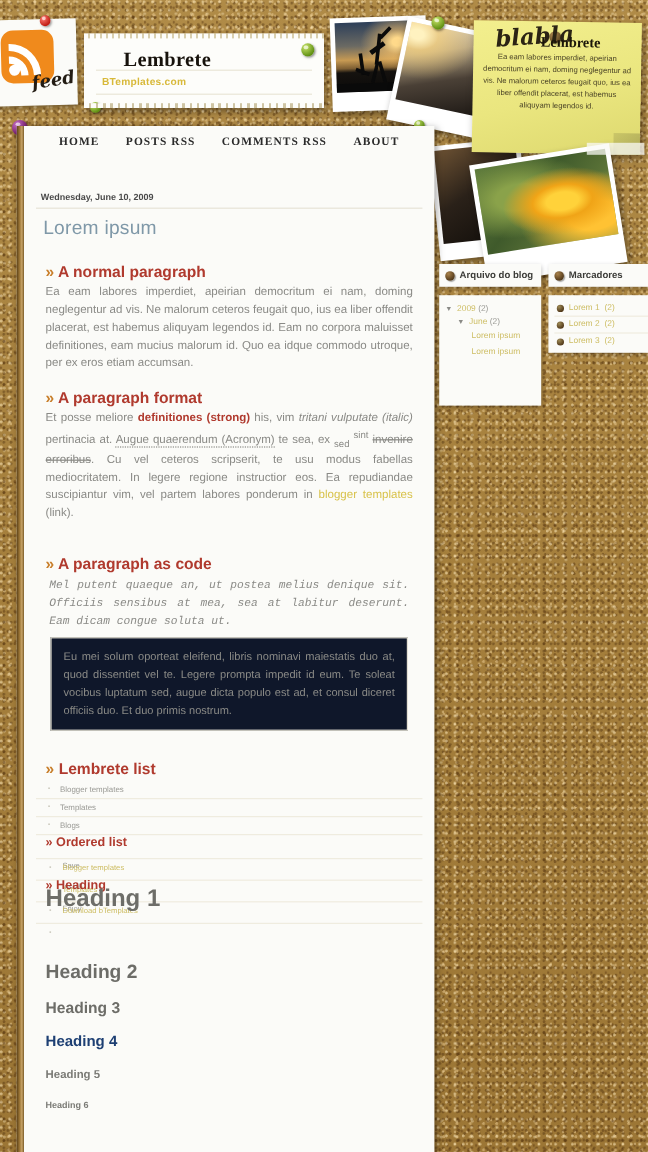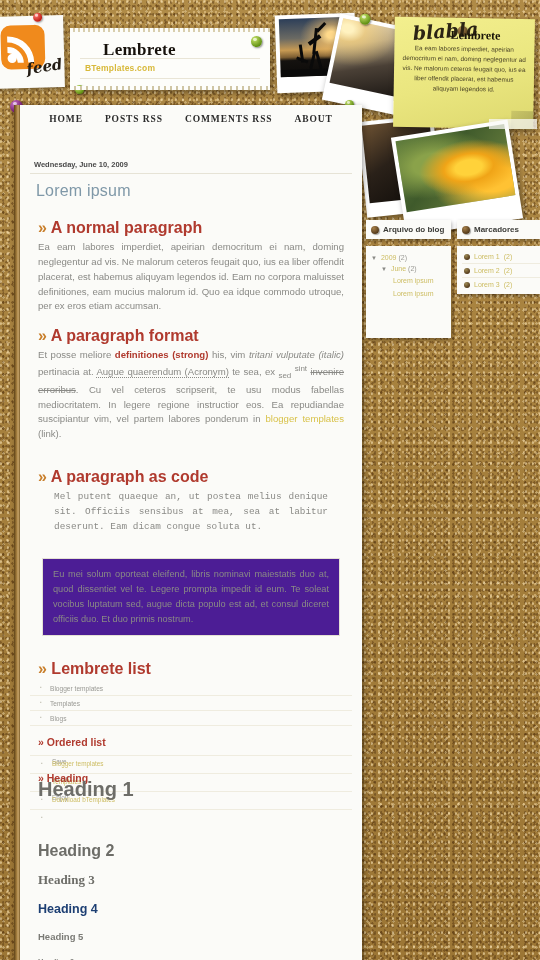--- a/index.html
+++ b/index.html
@@ -156,71 +156,71 @@
 
   .post-date {
     font-size: 7.5px; font-weight: bold; color: #4a4a4a;
     padding: 3px 0 4px 4px; border-bottom: 1px solid #e6e3d6; margin-top: 24px;
   }
   .post-title {
     font-size: 16px; color: #7f98a8; font-weight: normal;
     padding: 8px 0 6px 6px; letter-spacing: .2px;
   }
   .sub-head {
-    font-size: 16px; font-weight: bold; color: #b03a2e;
+    font-size: 13px; font-weight: bold; color: #b03a2e;
     margin: 13px 0 3px 8px;
   }
   .sub-head .chev { color: #c87e2a; }
   .para {
     font-size: 9.6px; line-height: 1.55; color: #8a8a86;
     text-align: justify; margin: 0 8px 0 8px;
   }
   .para b { color: #b03a2e; }
   .para .ital { font-style: italic; }
   .para .acr { border-bottom: 1px dotted #8a8a86; }
   .para .strike { text-decoration: line-through; }
   .para a { color: #d8c24a; text-decoration: none; }
 
   .code-block {
     font-family: "Liberation Mono", monospace;
     font-size: 9.4px; line-height: 1.6; color: #8a8a86;
-    text-align: justify; margin: 0 24px;
+    text-align: justify; margin: 0 11px; font-style: italic;
   }
   .blockquote {
-    margin: 24px 12px 0 12px; padding: 8px 10px;
-    border: 1px solid #e4e1d4; background: #4c1d95;
+    margin: 6px 12px 0 12px; padding: 8px 10px;
+    border: 1px solid #e4e1d4; background: #0f172a;
     font-size: 9.2px; line-height: 1.62; color: #8a8a86; text-align: justify;
   }
 
   .mini-list { list-style: none; margin: 2px 0 0 0; padding: 0; }
   .mini-list li {
     font-size: 6.6px; color: #9a9a95;
     border-bottom: 1px solid #efecdf;
     padding: 4px 0 3px 20px; position: relative;
   }
   .mini-list li::before {
     content: "▪"; position: absolute; left: 10px; top: 3px; color: #c9c7bb; font-size: 5px;
   }
 
   
-  .overlap-zone { position: relative; height: 92px; margin-top: 12px; }
+  .overlap-zone { position: relative; height: 92px; margin-top: 2px; }
   .ov-heading {
     position: absolute; left: 8px; font-size: 10.5px; font-weight: bold; color: #b03a2e;
   }
   .ov-row {
     position: absolute; left: 0; right: 0; height: 18px;
     border-bottom: 1px solid #efecdf;
   }
   .ov-txt { position: absolute; font-size: 6.4px; color: #9a9a95; }
   .ov-txt.link { color: #cdbd63; }
   .ov-bullet { position: absolute; left: 11px; color: #c9c7bb; font-size: 5px; }
 
   .h1 { font-size: 20px; font-weight: bold; color: #6d6d68; margin: 0 0 0 8px; }
   .h2 { font-size: 16px; font-weight: bold; color: #6d6d68; margin: 12px 0 0 8px; }
-  .h3 { font-size: 13px; font-weight: bold; color: #6d6d68; margin: 12px 0 0 8px; font-family: Liberation Serif, serif; }
+  .h3 { font-size: 13px; font-weight: bold; color: #6d6d68; margin: 12px 0 0 8px; }
   .h4 { font-size: 12.5px; font-weight: bold; color: #1d3f73; margin: 14px 0 0 8px; }
   .h5 { font-size: 9.5px; font-weight: bold; color: #7b7b76; margin: 15px 0 0 8px; }
   .h6 { font-size: 7.5px; font-weight: bold; color: #7b7b76; margin: 15px 0 0 8px; }
 
   
   .widget { position: absolute; }
   .widget-head {
     background: #fbfbf8; box-shadow: 1px 2px 4px rgba(0,0,0,0.3);
     height: 19px; display: flex; align-items: center; padding-left: 5px;
   }

